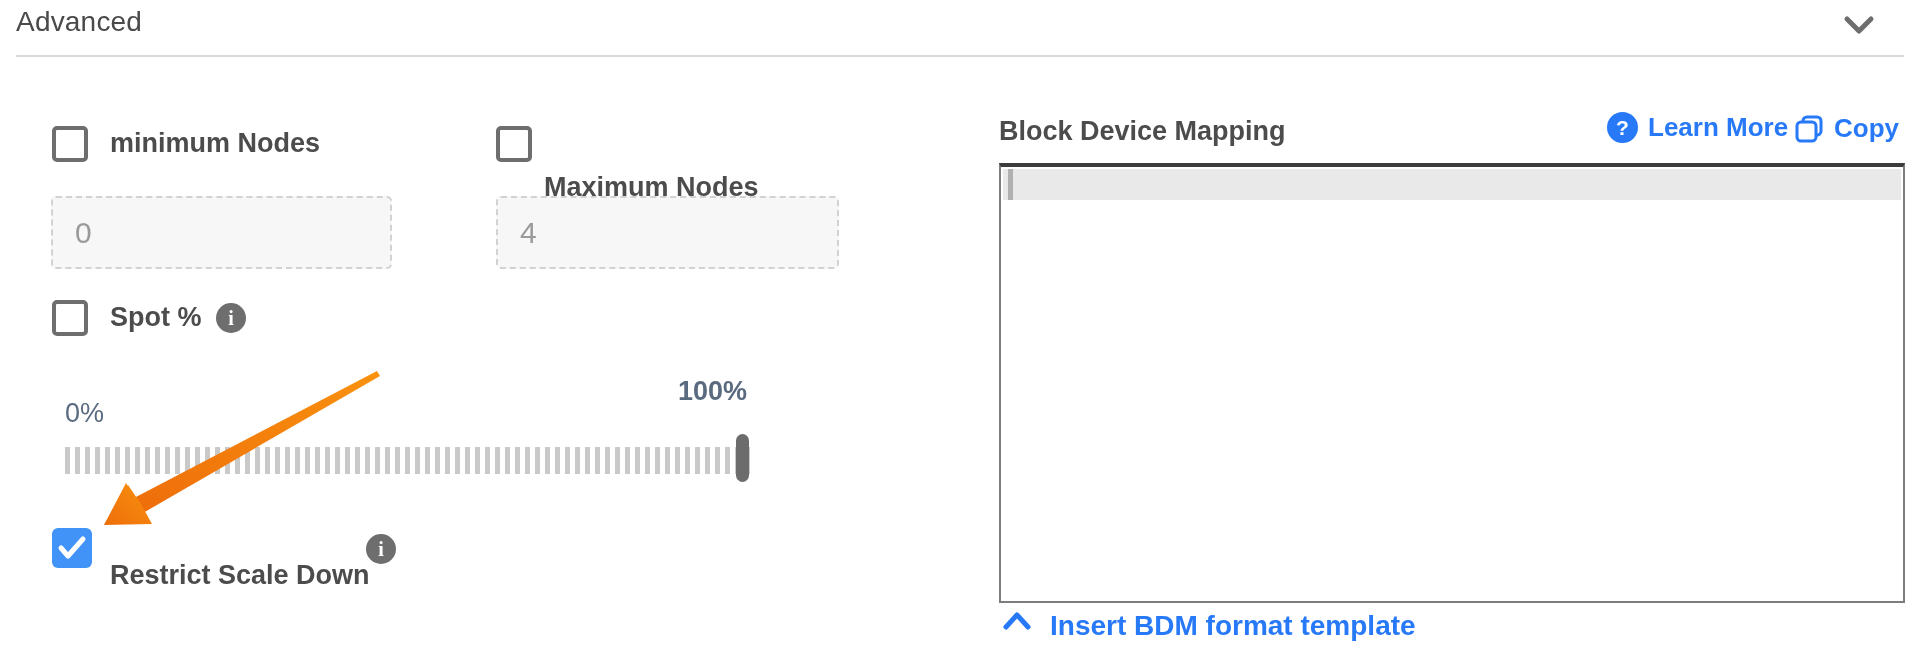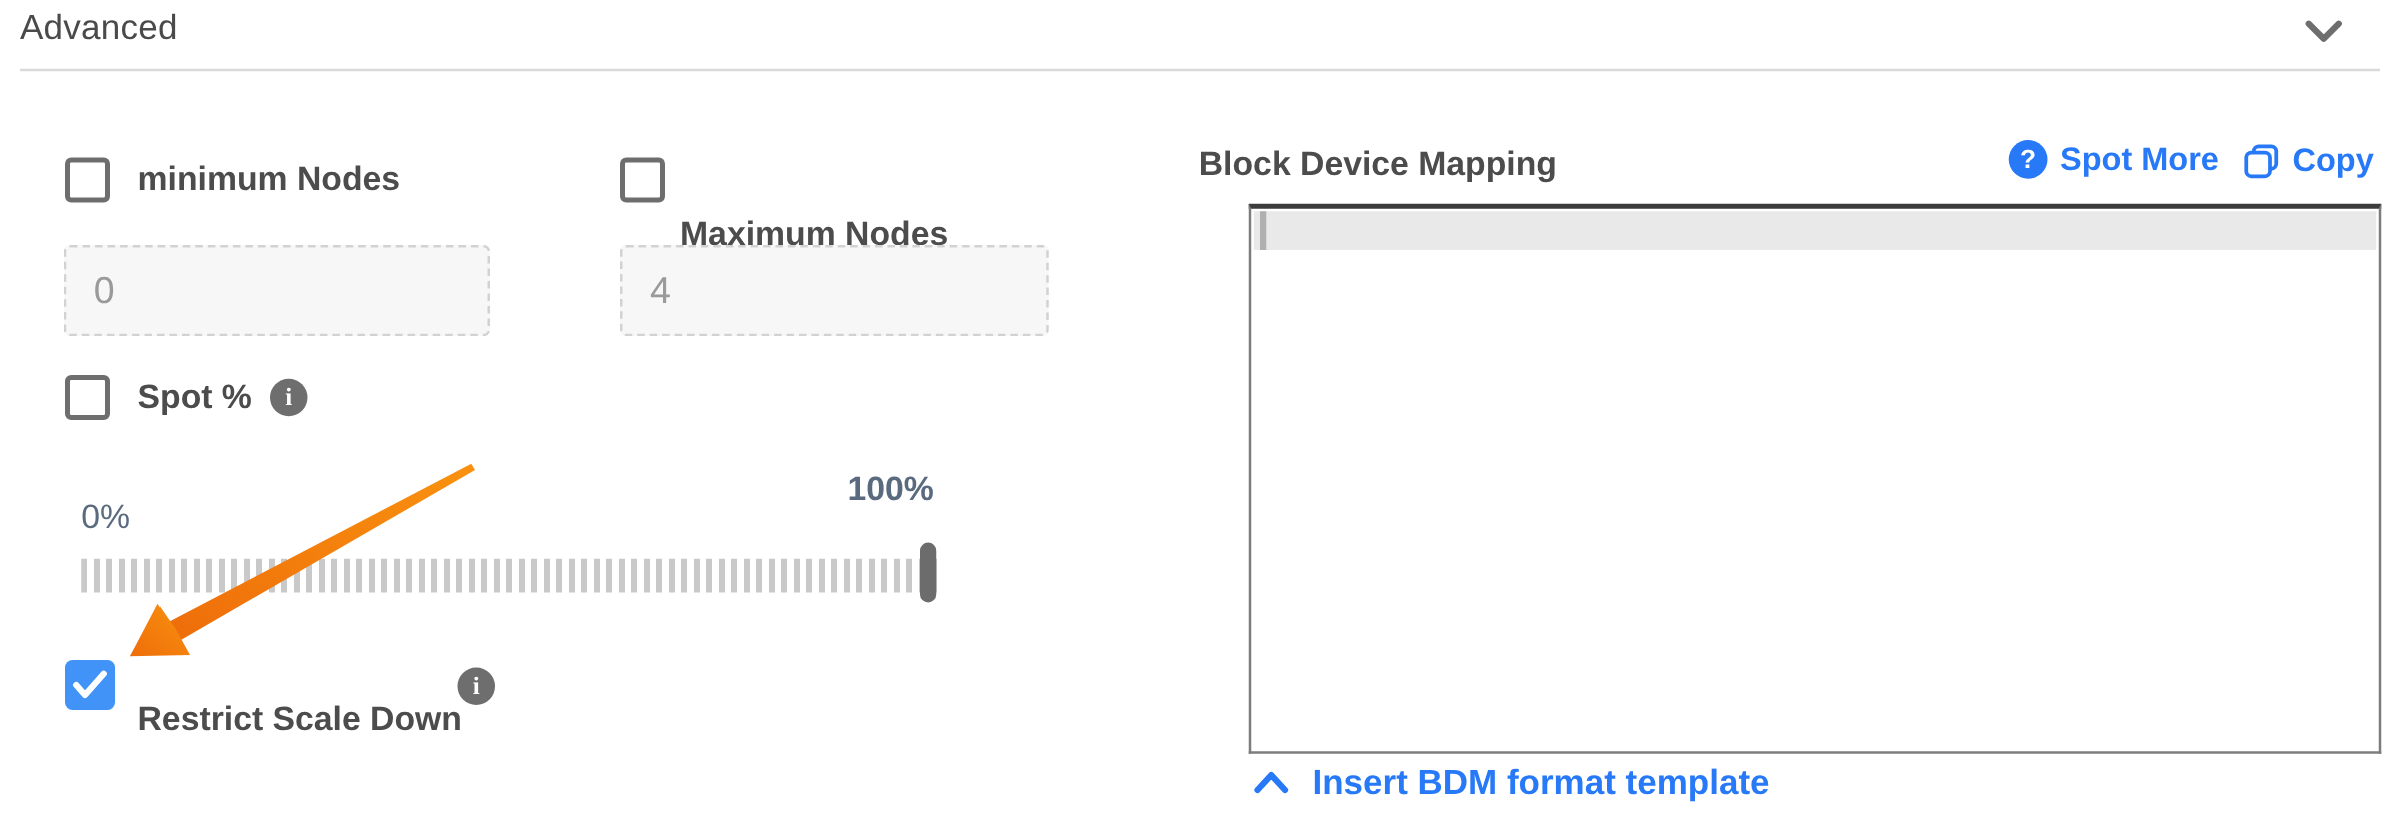--- a/index.html
+++ b/index.html
@@ -38,21 +38,21 @@
   
   .panel-title { font-size:27px; font-weight:700; color:#4c4c4c; }
   .link-row { display:flex; align-items:center; gap:10px; cursor:pointer; }
   .link-text { font-size:26px; font-weight:700; color:#2779f7; white-space:nowrap; }
   .q-icon { width:31px; height:31px; border-radius:50%; background:#2779f7; color:#fff;
             display:flex; align-items:center; justify-content:center; font-size:21px; font-weight:700; }
   .editor { left:999px; top:163px; width:906px; height:440px; background:#fff;
             border:2px solid #7d7d7d; border-top:4px solid #3c3c3c; cursor:text; }
   .active-line { position:absolute; left:2px; top:2px; right:2px; height:31px; background:#e9e9e9; }
   .caret { position:absolute; left:5px; top:0; width:5px; height:31px; background:#b0b0b0; }
-  .insert-link { left:1002px; top:610px; display:flex; align-items:center; gap:18px; cursor:pointer; }
+  .insert-link { left:1002px; top:610px; display:flex; align-items:flex-start; gap:18px; cursor:pointer; }
   .insert-text { font-size:28px; font-weight:700; color:#2779f7; }
 
   svg { display:block; }
 </style>
 </head>
 <body>
 
 <div id="stage">
 
   <div class="abs section-title">Advanced</div>
@@ -95,25 +95,25 @@
       <linearGradient id="arrGrad" x1="1" y1="0" x2="0" y2="1">
         <stop offset="0" stop-color="#f9920f"></stop>
         <stop offset="1" stop-color="#ee6d0a"></stop>
       </linearGradient>
     </defs>
     <polygon points="377,371 380,376 143,513 134,498" fill="url(#arrGrad)"></polygon>
     <polygon points="104,525 128,485 141,504 152,524" fill="url(#arrGrad)"></polygon>
     <polygon points="104,525 126,483 152,526 139,506" fill="url(#arrGrad)"></polygon>
   </svg>
 
-  <div class="abs panel-title" style="left:959px; top:116px;text-align:center;">Block Device Mapping</div>
+  <div class="abs panel-title" style="left:999px; top:116px;text-align:center;">Block Device Mapping</div>
 
   <div class="abs link-row" style="left:1607px; top:112px;">
     <div class="q-icon">?</div>
-    <span class="link-text">Spot More</span>
+    <span class="link-text">Learn More</span>
   </div>
 
   <div class="abs link-row" style="left:1794px; top:113px;">
     <svg width="30" height="30" viewBox="0 0 30 30">
       <rect x="3" y="8" width="19" height="19" rx="4" fill="none" stroke="#2779f7" stroke-width="3"></rect>
       <path d="M9,8 V7 a4,4 0 0 1 4,-4 h10 a4,4 0 0 1 4,4 v10 a4,4 0 0 1 -4,4 h-1" fill="none" stroke="#2779f7" stroke-width="3"></path>
     </svg>
     <span class="link-text">Copy</span>
   </div>
 

